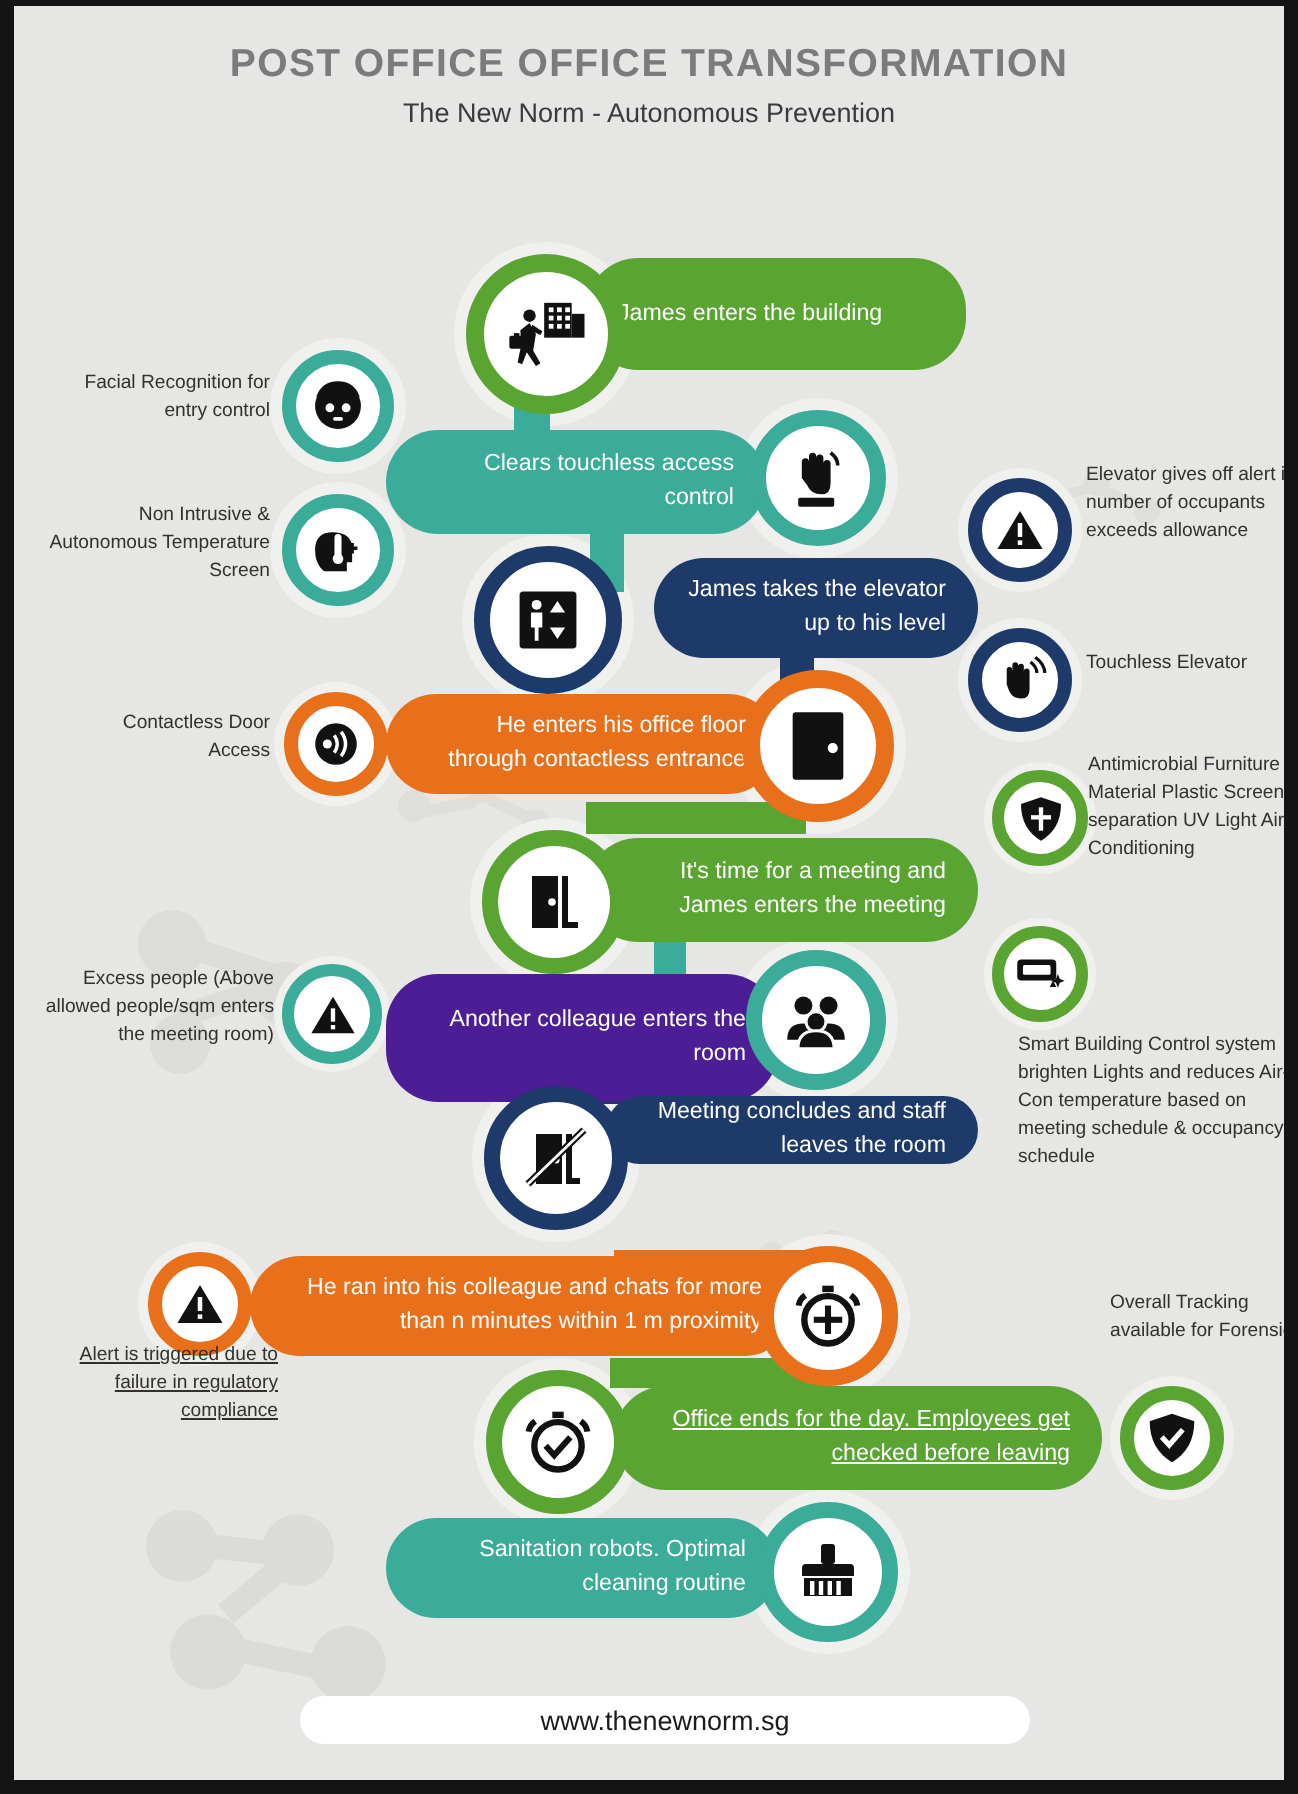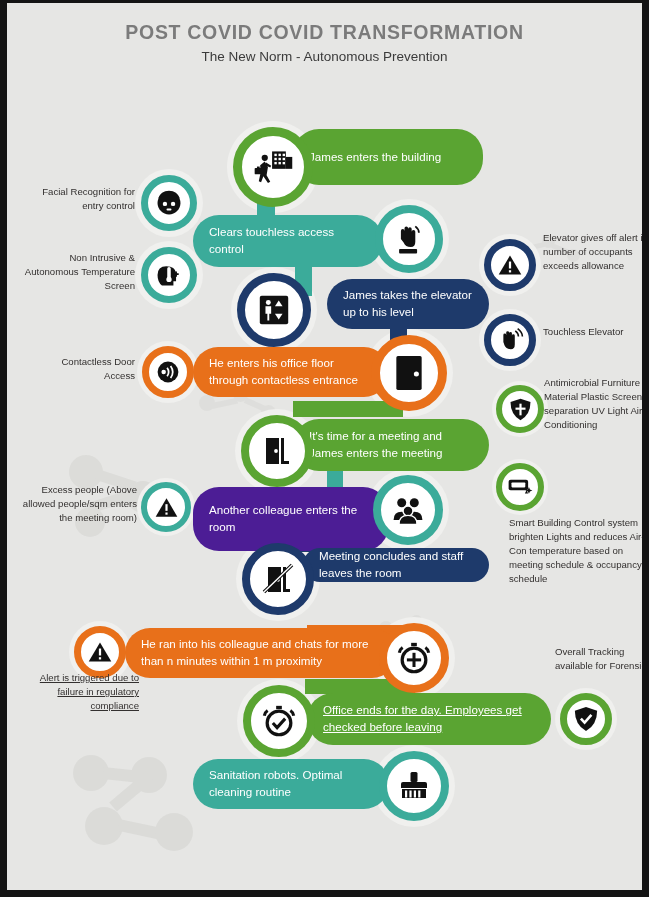--- a/index.html
+++ b/index.html
@@ -18,21 +18,21 @@
   .hdr{position:absolute;left:0;right:0;text-align:center;}
   .t1{top:18px;font-size:19.5px;font-weight:bold;color:#7b7b7b;letter-spacing:.7px;}
   .t2{top:46px;font-size:13.5px;color:#3b3b3b;}
 
   
   .node{position:absolute;border-radius:50%;background:#fff;display:flex;
         align-items:center;justify-content:center;box-sizing:border-box;z-index:4;}
   .node svg{display:block;}
   .pill{position:absolute;border-radius:26px;color:#fff;box-sizing:border-box;
         display:flex;align-items:center;padding:7px 16px;font-size:11.6px;
-        line-height:1.45;z-index:3;}
+        line-height:1.45;z-index:3;text-align:right;}
   .link{position:absolute;z-index:2;}
 
   .note{position:absolute;font-size:9.6px;line-height:1.45;color:#33302f;z-index:5;}
   .note.r{text-align:right;}
   .note.l{text-align:left;}
 
   .footer{position:absolute;left:143px;top:845px;width:365px;height:24px;
           background:#fff;border-radius:12px;display:flex;align-items:center;
           justify-content:center;font-size:13.5px;color:#1c1c1c;z-index:6;}
 
@@ -75,21 +75,21 @@
     <div class="n" style="left:82px;top:58px;width:38px;height:38px;"></div>
   </div>
   <div class="mol" style="left:372px;top:612px;width:70px;height:46px;">
     <div class="n" style="left:0;top:6px;width:14px;height:14px;"></div>
     <div class="b" style="left:11px;top:12px;width:24px;height:5px;transform:rotate(-16deg);"></div>
     <div class="n" style="left:31px;top:0px;width:13px;height:13px;"></div>
     <div class="b" style="left:41px;top:8px;width:20px;height:5px;transform:rotate(26deg);"></div>
     <div class="n" style="left:55px;top:14px;width:13px;height:13px;"></div>
   </div>
 
-  <div class="hdr t1">POST COVID COVID TRANSFORMATION</div>
+  <div class="hdr t1">POST OFFICE OFFICE TRANSFORMATION</div>
   <div class="hdr t2">The  New Norm - Autonomous Prevention</div>
 
   <div class="link" style="left:250px;top:170px;width:70px;height:70px;border-left:18px solid #3bab9a;border-bottom:18px solid #3bab9a;border-radius:0 0 0 40px;"></div>
 
   <div class="link" style="left:288px;top:238px;width:40px;height:55px;border-left:17px solid #3bab9a;border-bottom:0;"></div>
 
   <div class="link" style="left:383px;top:312px;width:46px;height:46px;border-left:17px solid #1e3a6b;border-bottom:0;"></div>
 
   <div class="link" style="left:286px;top:398px;width:110px;height:28px;border-top:16px solid #5aa432;border-radius:0;"></div>
 
@@ -369,14 +369,17 @@
       <rect x="5" y="20" width="24" height="9" fill="#111"></rect>
       <g fill="#fff">
         <rect x="8" y="21.5" width="2.2" height="7"></rect>
         <rect x="12.4" y="21.5" width="2.2" height="7"></rect>
         <rect x="16.8" y="21.5" width="2.2" height="7"></rect>
         <rect x="21.2" y="21.5" width="2.2" height="7"></rect>
       </g>
     </svg>
   </div>
 
+  <div class="footer">
+    <span>www.thenewnorm.sg</span>
+  </div>
 
 </div>
 
 </body></html>

